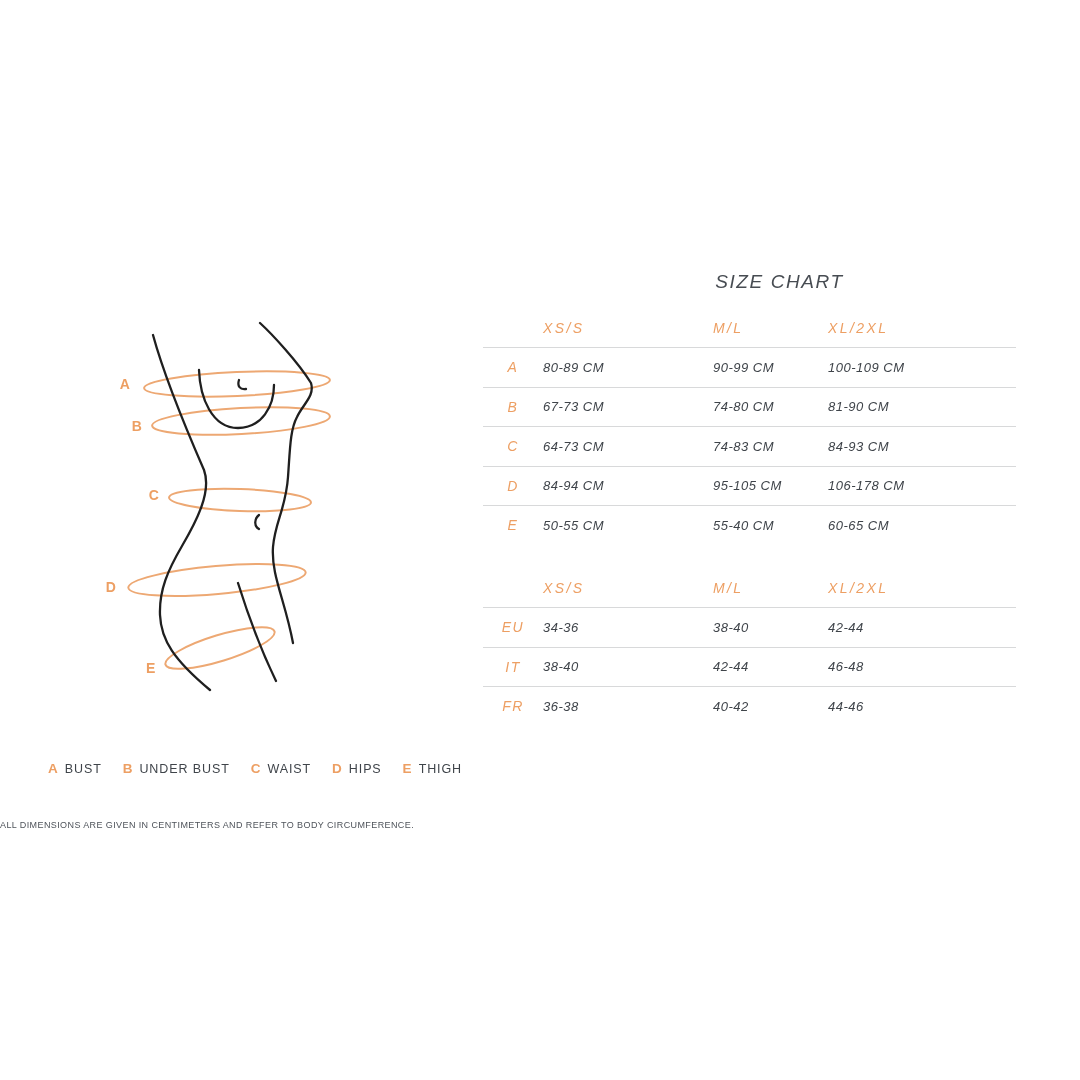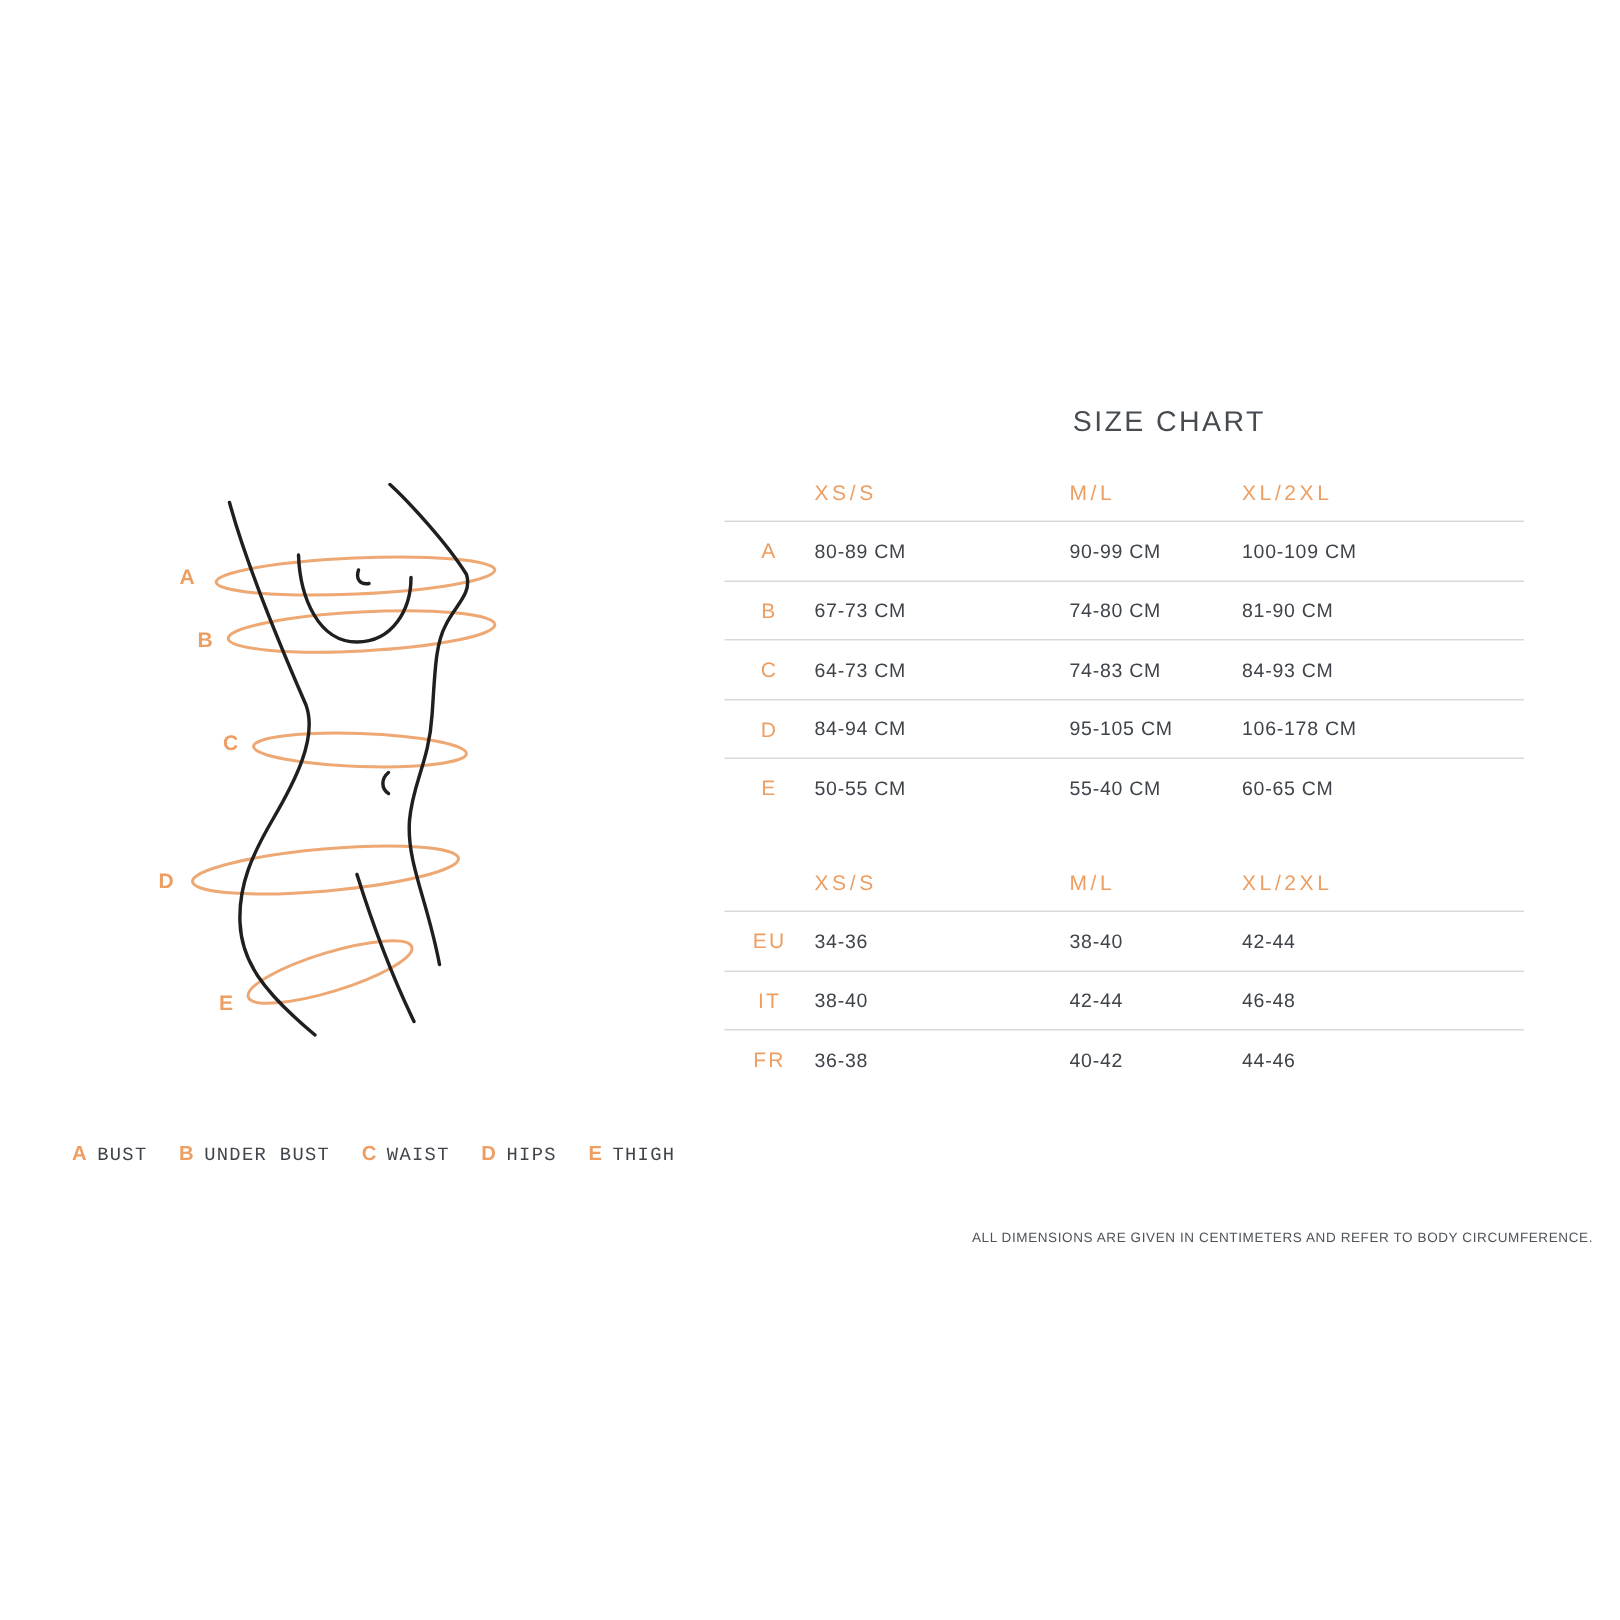--- a/index.html
+++ b/index.html
@@ -8,42 +8,42 @@
     font-family:"Liberation Sans", sans-serif;overflow:hidden;
     -webkit-font-smoothing:antialiased;
   }
   
   .figure{position:absolute;left:100px;top:300px;width:260px;height:420px;}
   .figure path.body{fill:none;stroke:#1f1f1f;stroke-width:2.3;stroke-linecap:round;}
   .figure ellipse{fill:none;stroke:#eda873;stroke-width:2;}
   .figure text{fill:#ed9f63;font-size:14px;font-weight:bold;letter-spacing:.5px;
     font-family:"Liberation Sans", sans-serif;}
   
-  .tbl{position:absolute;left:483px;width:533px;color:#40454b;}
+  .tbl{position:absolute;left:483px;width:533px;color:#40454b;font-style:italic;}
   .tbl-title{
     height:28px;line-height:28px;margin-left:60px;text-align:center;
     font-size:19px;letter-spacing:1.6px;color:#474c52;white-space:nowrap;
   }
   .thead{display:grid;grid-template-columns:60px 170px 115px 188px;
     height:51px;align-items:end;}
   .thead .col{padding-bottom:11px;text-align:left;color:#ed9f63;
     font-size:14px;letter-spacing:2.4px;}
   .trow{display:grid;grid-template-columns:60px 170px 115px 188px;
     height:38.5px;align-items:center;border-top:1px solid #d8d9da;}
   .rlabel{text-align:center;color:#ed9f63;font-size:14px;letter-spacing:1.5px;}
   .cell{text-align:left;font-size:13px;letter-spacing:.5px;color:#3f444a;}
   #size-chart{top:268px;}
   #size-converter{top:556px;}
   
   .legend{position:absolute;left:48px;top:761px;display:flex;gap:21px;align-items:baseline;}
   .legend .item{display:flex;gap:7px;align-items:baseline;white-space:nowrap;}
   .legend .key{color:#ed9f63;font-size:13.5px;font-weight:bold;}
-  .legend .lab{color:#3f444a;font-size:12.5px;letter-spacing:.9px;font-family:Liberation Mono, monospace;}
+  .legend .lab{color:#3f444a;font-size:12.5px;letter-spacing:.9px;}
   
-  .footnote{position:absolute;left:0;top:820px;width:1062px;text-align:right;
+  .footnote{position:absolute;left:0;top:820px;width:1062px;text-align:left;
     font-size:9px;letter-spacing:.4px;color:#4e535a;}
 </style>
 </head>
 <body>
 
 <div class="canvas">
 
   <svg class="figure" viewBox="0 0 260 420">
 
     <ellipse cx="137" cy="84" rx="93" ry="12" transform="rotate(-2.5 137 84)"></ellipse>

